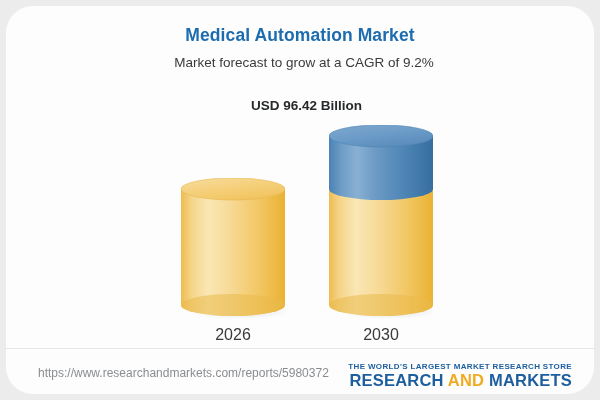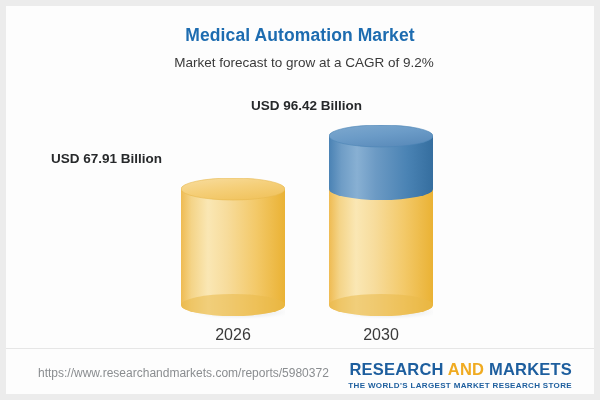--- a/index.html
+++ b/index.html
@@ -14,20 +14,21 @@
     overflow: hidden;
   }
   #card {
     position: absolute;
     left: 6px;
     top: 6px;
     width: 588px;
     height: 388px;
     background: #fdfdfd;
     box-sizing: border-box;
+    border-radius: 27px;
   }
 
   
   #chart-title {
     position: absolute;
     left: 0;
     top: 19px;
     width: 588px;
     text-align: center;
     font-size: 17.5px;
@@ -116,21 +117,20 @@
 </head>
 <body>
 
 <div id="card">
 
   <div id="chart-title">Medical Automation Market</div>
   <div id="chart-subtitle">Market forecast to grow at a CAGR of 9.2%</div>
 
   <div id="plot">
 
-    <div class="value-label" style="left:45px; top:145px;">USD 67.91 Billion</div>
 
     <svg class="cyl-svg" style="left:175px; top:172px;" width="104" height="142" viewBox="0 0 104 142">
       <defs>
         <linearGradient id="gy" x1="0" y1="0" x2="1" y2="0">
           <stop offset="0%" stop-color="#efbb52"></stop>
           <stop offset="10%" stop-color="#f4d488"></stop>
           <stop offset="26%" stop-color="#fae7b4"></stop>
           <stop offset="44%" stop-color="#f7dc9c"></stop>
           <stop offset="72%" stop-color="#f3c969"></stop>
           <stop offset="100%" stop-color="#eab234"></stop>
@@ -196,17 +196,17 @@
 
     <div class="cat-label" style="left:245px; top:320px;">2030</div>
 
   </div>
 
   <div id="footer-divider"></div>
 
   <div id="footer-url">https://www.researchandmarkets.com/reports/5980372</div>
 
   <div id="logo">
+    <div id="logo-tagline">THE WORLD'S LARGEST MARKET RESEARCH STORE</div>
     <div id="logo-wordmark"><span>RESEARCH </span><span class="accent">AND</span><span> MARKETS</span></div>
-    <div id="logo-tagline">THE WORLD'S LARGEST MARKET RESEARCH STORE</div>
   </div>
 
 </div>
 
 </body></html>

